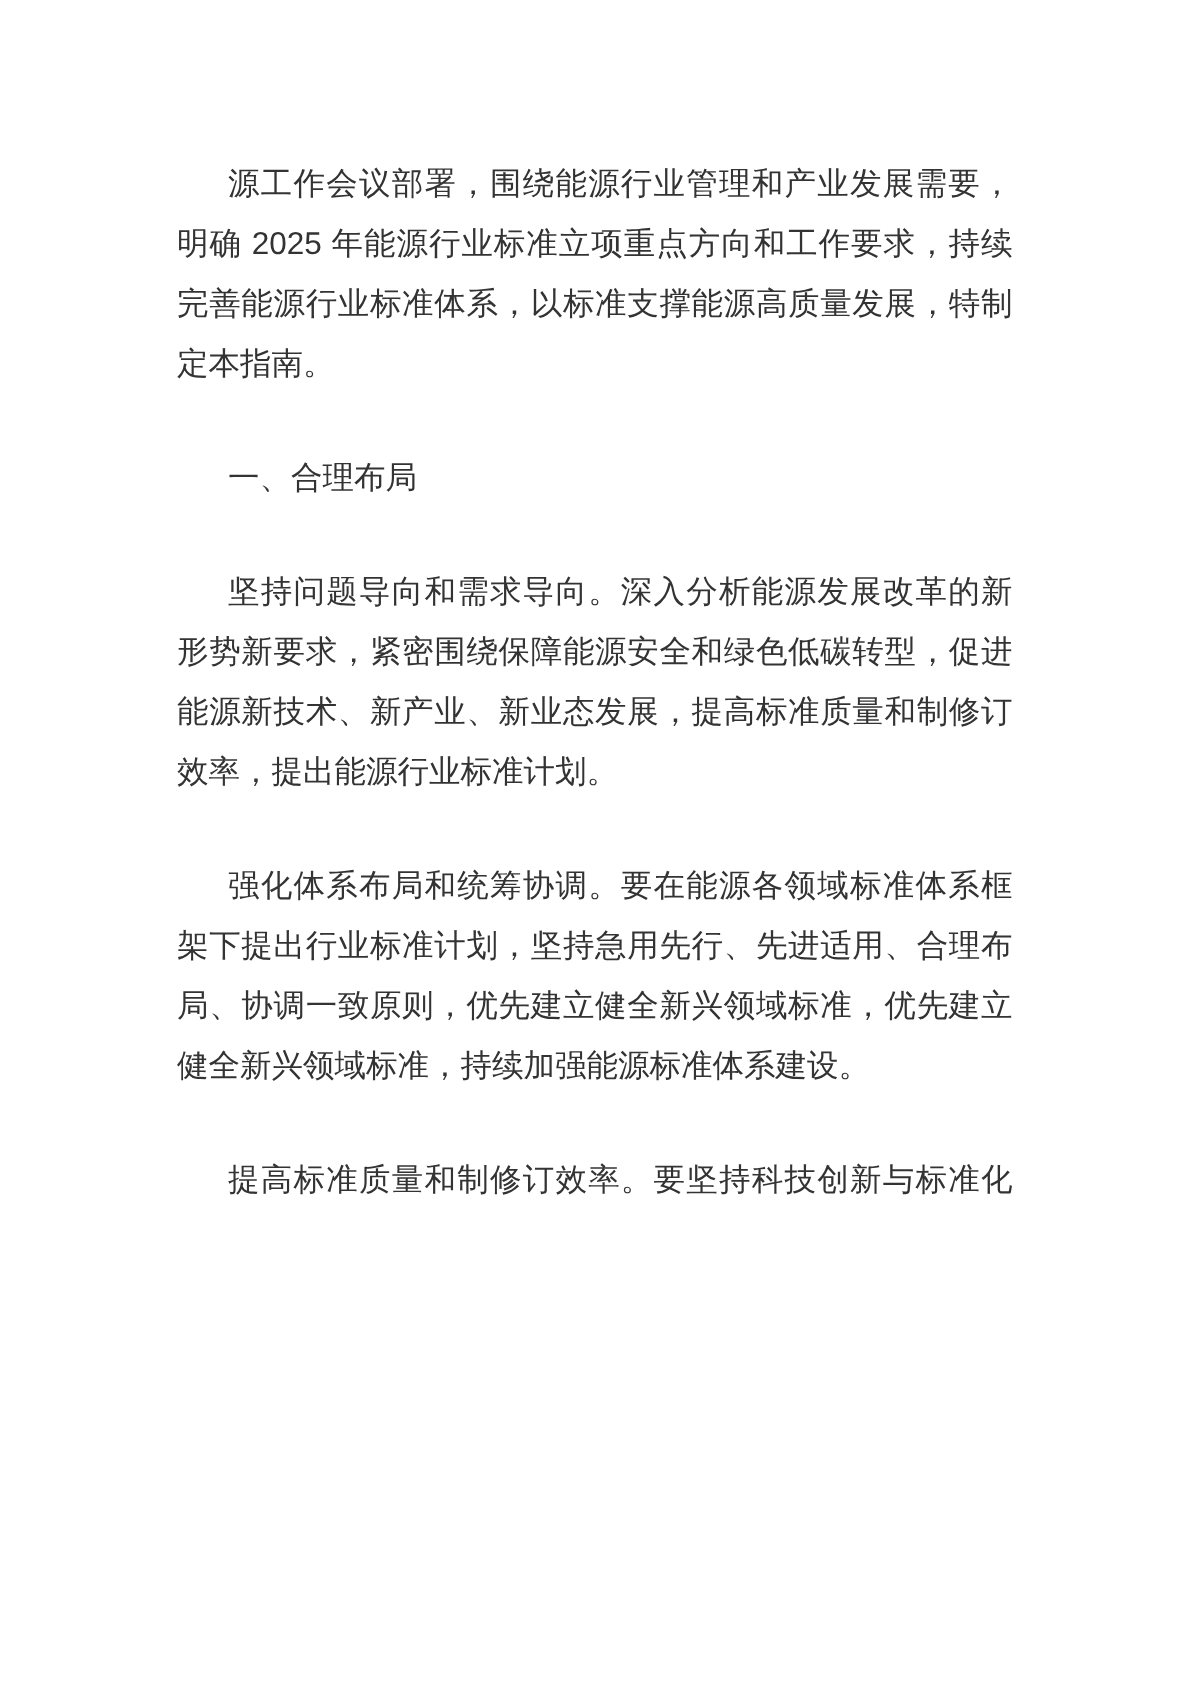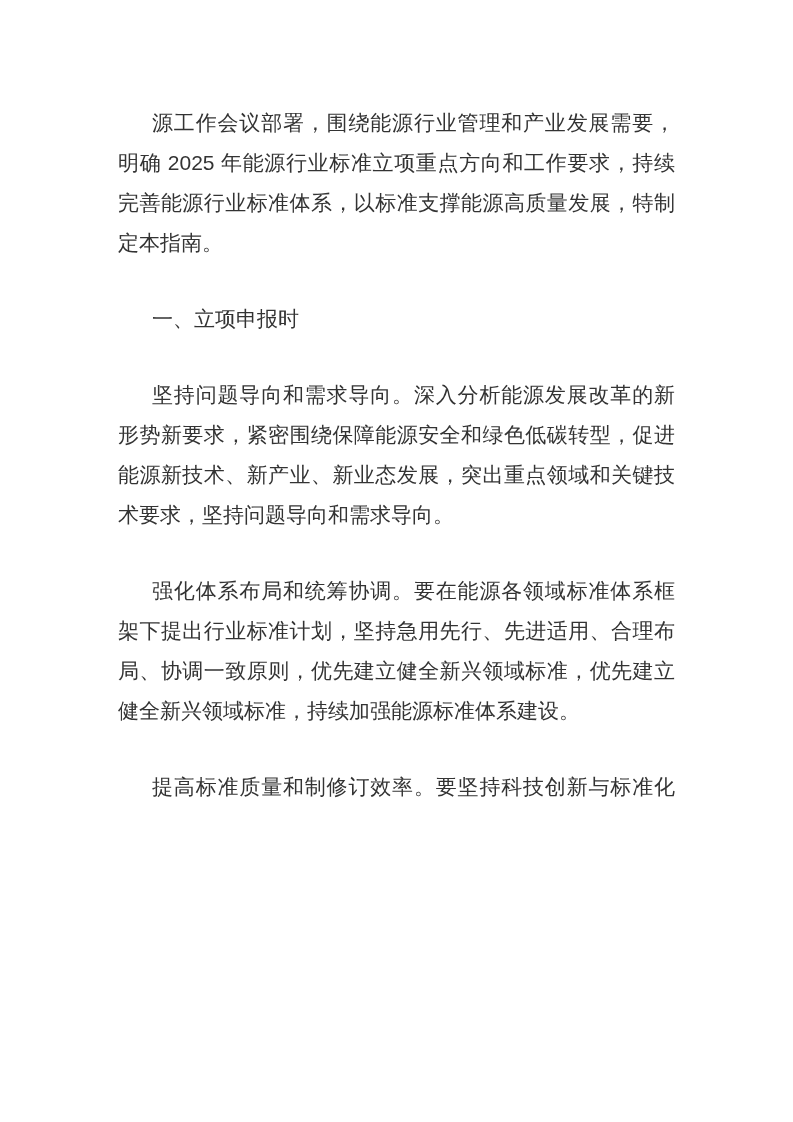--- a/index.html
+++ b/index.html
@@ -34,18 +34,18 @@
     font-weight: normal;
     font-size: 21px;
   }
 </style>
 </head>
 <body>
 
 <div class="page">
   <div class="content">
     <p class="para">源工作会议部署，围绕能源行业管理和产业发展需要，明确 2025 年能源行业标准立项重点方向和工作要求，持续完善能源行业标准体系，以标准支撑能源高质量发展，特制定本指南。</p>
-    <h2 class="heading">一、立项申报时</h2>
-    <p class="para">坚持问题导向和需求导向。深入分析能源发展改革的新形势新要求，紧密围绕保障能源安全和绿色低碳转型，促进能源新技术、新产业、新业态发展，突出重点领域和关键技术要求，坚持问题导向和需求导向。</p>
+    <h2 class="heading">一、合理布局</h2>
+    <p class="para">坚持问题导向和需求导向。深入分析能源发展改革的新形势新要求，紧密围绕保障能源安全和绿色低碳转型，促进能源新技术、新产业、新业态发展，提高标准质量和制修订效率，提出能源行业标准计划。</p>
     <p class="para">强化体系布局和统筹协调。要在能源各领域标准体系框架下提出行业标准计划，坚持急用先行、先进适用、合理布局、协调一致原则，优先建立健全新兴领域标准，优先建立健全新兴领域标准，持续加强能源标准体系建设。</p>
     <p class="para">提高标准质量和制修订效率。要坚持科技创新与标准化协同发展，加快推动科技创新向标准转化。能源行业标准计划要坚持协商一致的原则，强化标准制修订的前期预研，立项申报时，应具有较好的技术基础和工作基础，计划草案较为成熟。严格标准编制周期管理，高效率推进标准编制，编制周期一般不超过 19 个月。</p>
   </div>
 </div>
 
 </body></html>

